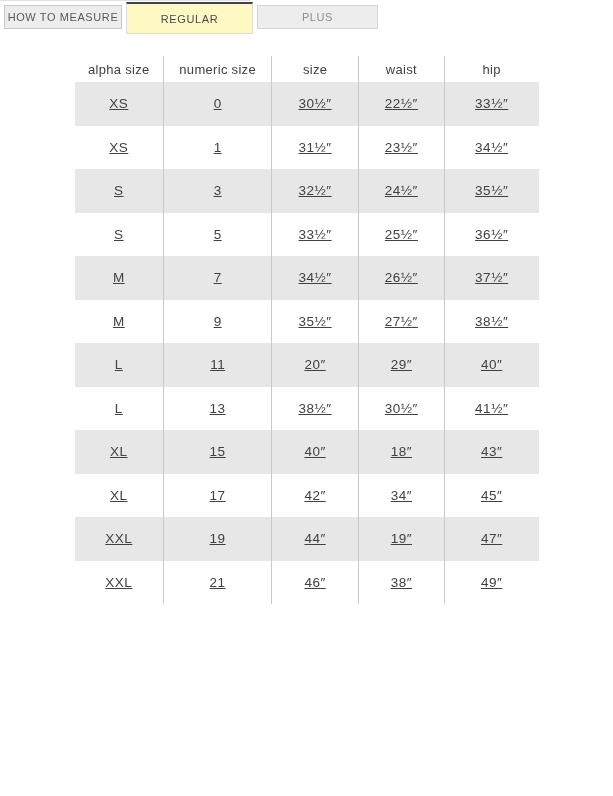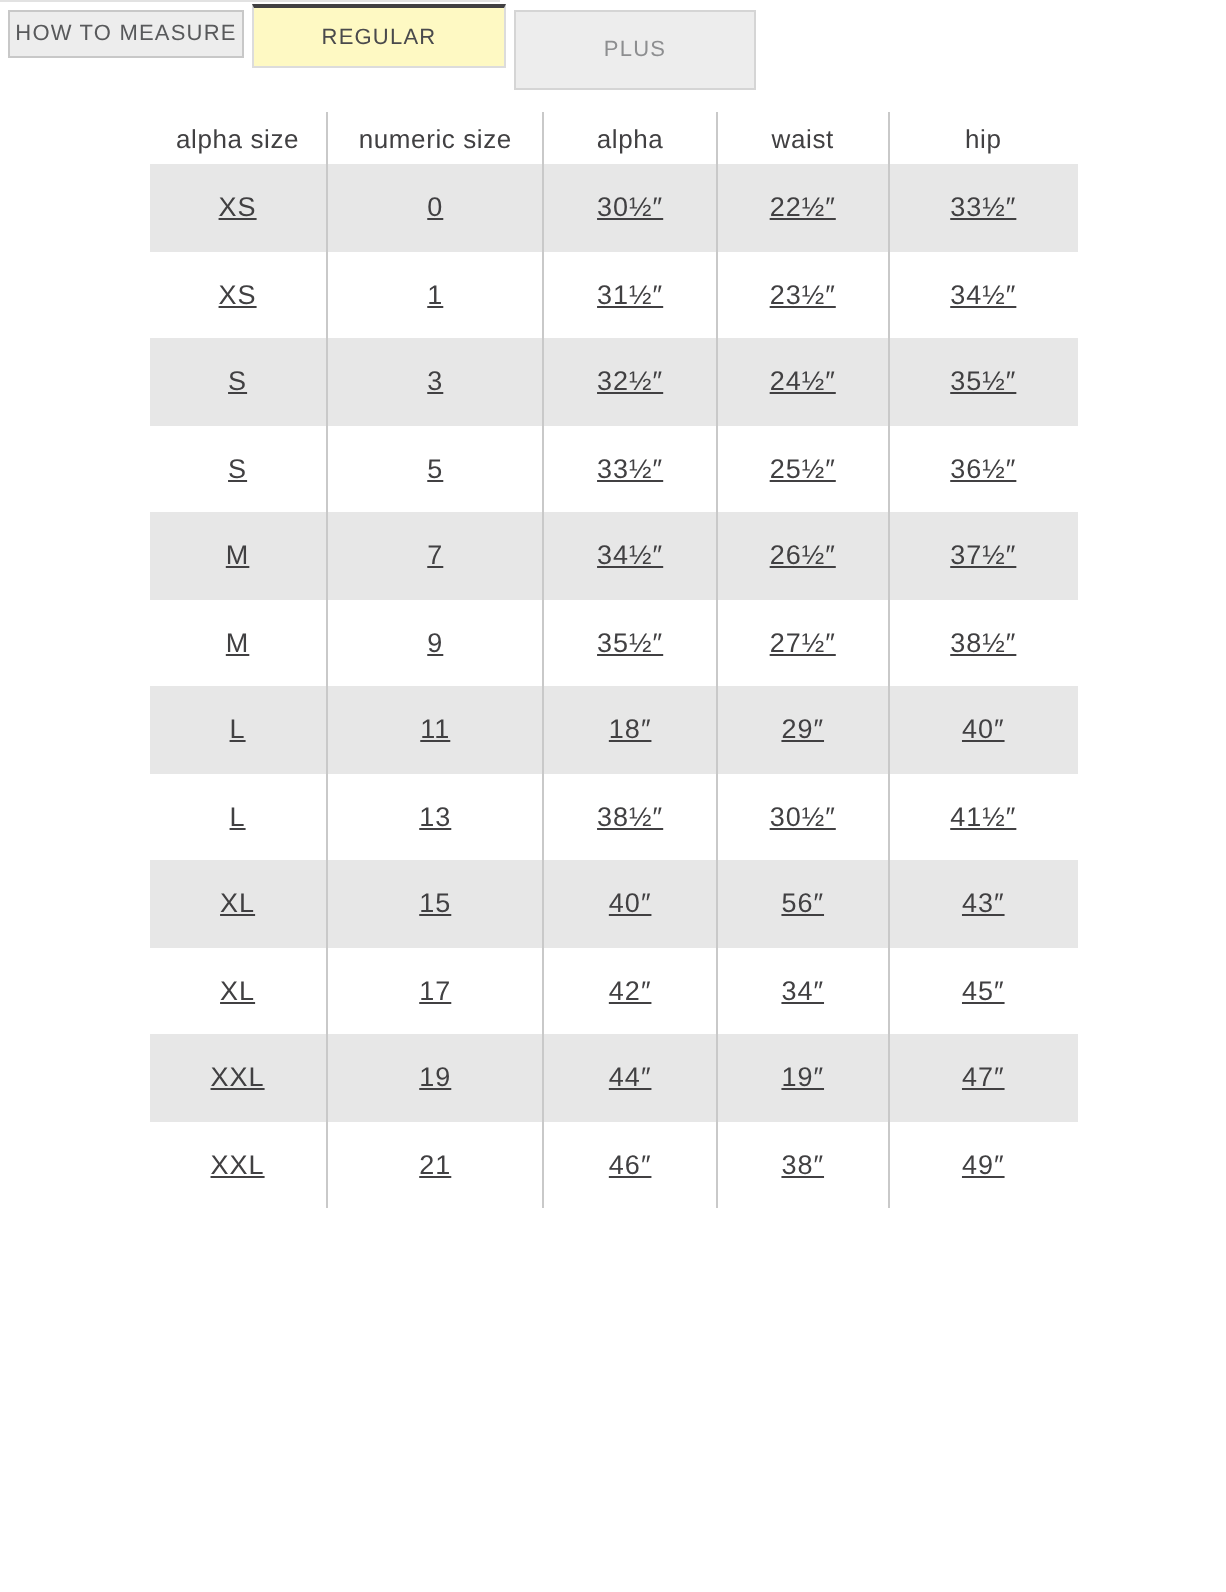--- a/index.html
+++ b/index.html
@@ -25,21 +25,21 @@
     font-family: "Liberation Sans", sans-serif;
     cursor: pointer; white-space: nowrap;
     background: #ededed; border: 1px solid #c8c8c8; color: #58595b;
   }
   .tab-how { left: 4px;  top: 5px; width: 118px; height: 24px; }
   .tab-regular {
     left: 126px; top: 2px; width: 127px; height: 32px;
     background: #fef9c3; color: #4a4a4c;
     border: 1px solid #dcdcdc; border-top: 2px solid #414042;
   }
-  .tab-plus { left: 257px; top: 5px; width: 121px; height: 40px;
+  .tab-plus { left: 257px; top: 5px; width: 121px; height: 24px;
     border-color: #d5d5d5; color: #8d8e90; }
 
   
   .title {
     margin-top: 37px;
     text-align: center;
     font-size: 28px; font-weight: 300; line-height: 30px;
     color: #4f4f50; letter-spacing: 0.5px;
   }
 
@@ -78,21 +78,21 @@
       <col style="width:19.2%">
       <col style="width:23.3%">
       <col style="width:18.7%">
       <col style="width:18.5%">
       <col style="width:20.3%">
     </colgroup>
     <thead>
       <tr>
           <th>alpha size</th>
           <th>numeric size</th>
-          <th>alpha</th>
+          <th>size</th>
           <th>waist</th>
           <th>hip</th>
         </tr>
     </thead>
     <tbody>
         <tr>
           <td>XS</td>
           <td>0</td>
           <td>30½″</td>
           <td>22½″</td>
@@ -129,36 +129,36 @@
         <tr>
           <td>M</td>
           <td>9</td>
           <td>35½″</td>
           <td>27½″</td>
           <td>38½″</td>
         </tr>
         <tr>
           <td>L</td>
           <td>11</td>
-          <td>18″</td>
+          <td>20″</td>
           <td>29″</td>
           <td>40″</td>
         </tr>
         <tr>
           <td>L</td>
           <td>13</td>
           <td>38½″</td>
           <td>30½″</td>
           <td>41½″</td>
         </tr>
         <tr>
           <td>XL</td>
           <td>15</td>
           <td>40″</td>
-          <td>56″</td>
+          <td>18″</td>
           <td>43″</td>
         </tr>
         <tr>
           <td>XL</td>
           <td>17</td>
           <td>42″</td>
           <td>34″</td>
           <td>45″</td>
         </tr>
         <tr>

